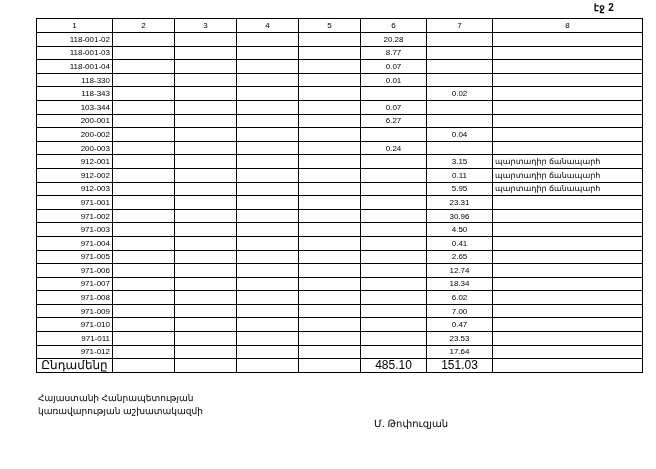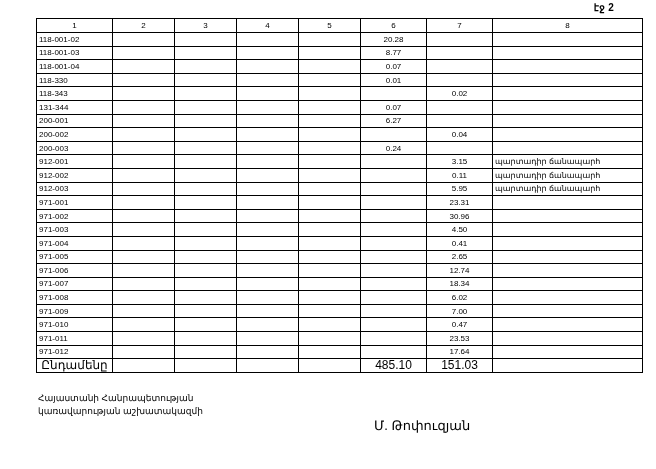--- a/index.html
+++ b/index.html
@@ -40,21 +40,21 @@
   table.grid td {
     border: 1px solid #000000;
     height: 12.6px;
     font-size: 8px;
     padding: 0 2px;
     line-height: 11px;
     vertical-align: middle;
     white-space: nowrap;
     overflow: hidden;
   }
-  td.c-code { text-align: left; }
+  td.c-code { text-align: right; }
   td.c-num  { text-align: center; }
   td.c-note { text-align: left; font-size: 7px; }
   tr.header td {
     height: 13px;
     text-align: center;
     font-size: 8px;
   }
   tr.total td {
     font-size: 12px;
   }
@@ -63,21 +63,21 @@
     position: absolute;
     left: 38px;
     top: 392px;
     font-size: 9px;
     line-height: 13px;
   }
   .sig-name {
     position: absolute;
     left: 374px;
     top: 418px;
-    font-size: 13px;
+    font-size: 10px;
   }
 </style>
 </head>
 <body>
 
 <div class="page">
 
   <div class="page-label">էջ 2</div>
 
   <table class="grid">
@@ -147,21 +147,21 @@
         <td class="c-code">118-343</td>
         <td class="c-num"></td>
         <td class="c-num"></td>
         <td class="c-num"></td>
         <td class="c-num"></td>
         <td class="c-num"></td>
         <td class="c-num">0.02</td>
         <td class="c-note"></td>
       </tr>
       <tr>
-        <td class="c-code">131-344</td>
+        <td class="c-code">103-344</td>
         <td class="c-num"></td>
         <td class="c-num"></td>
         <td class="c-num"></td>
         <td class="c-num"></td>
         <td class="c-num">0.07</td>
         <td class="c-num"></td>
         <td class="c-note"></td>
       </tr>
       <tr>
         <td class="c-code">200-001</td>

